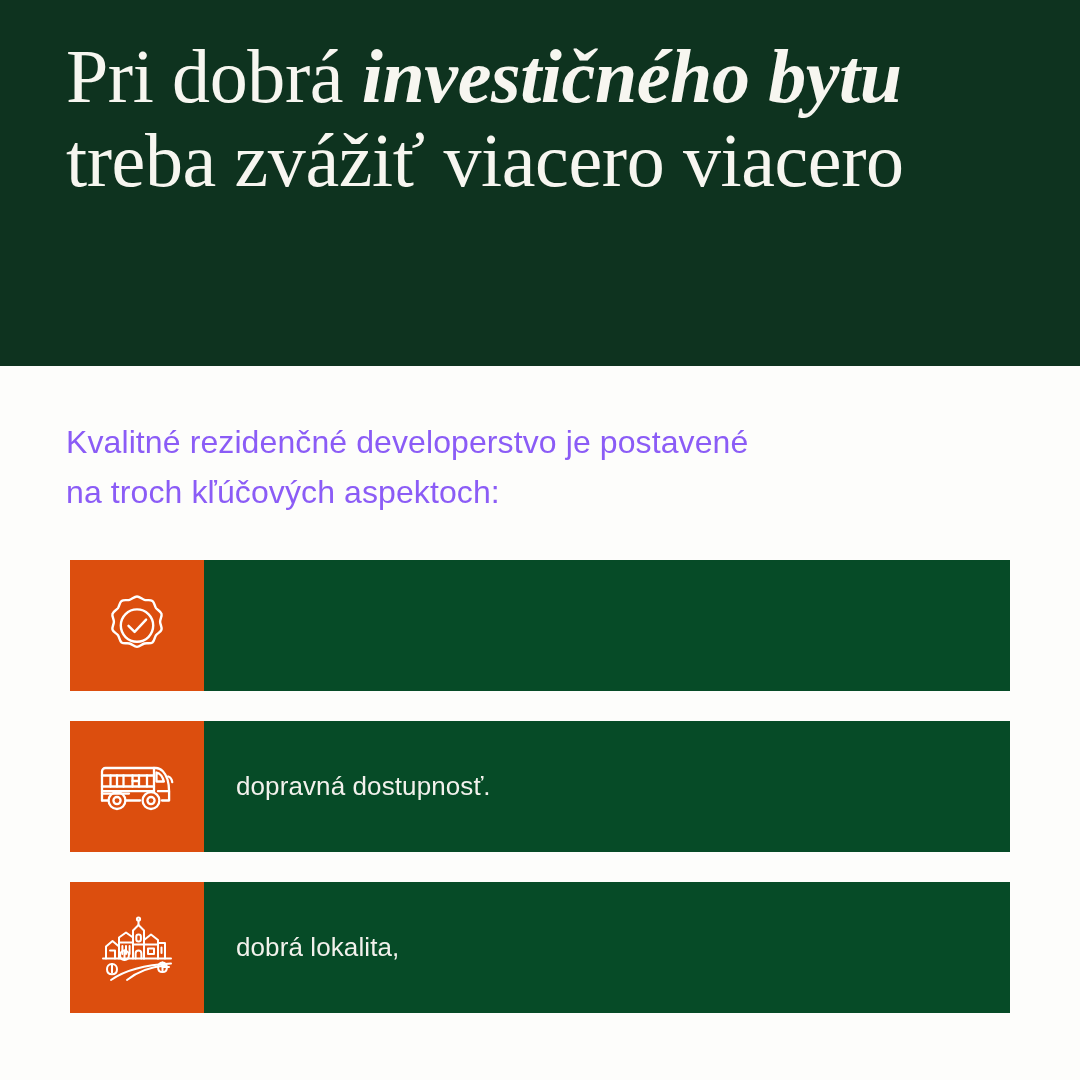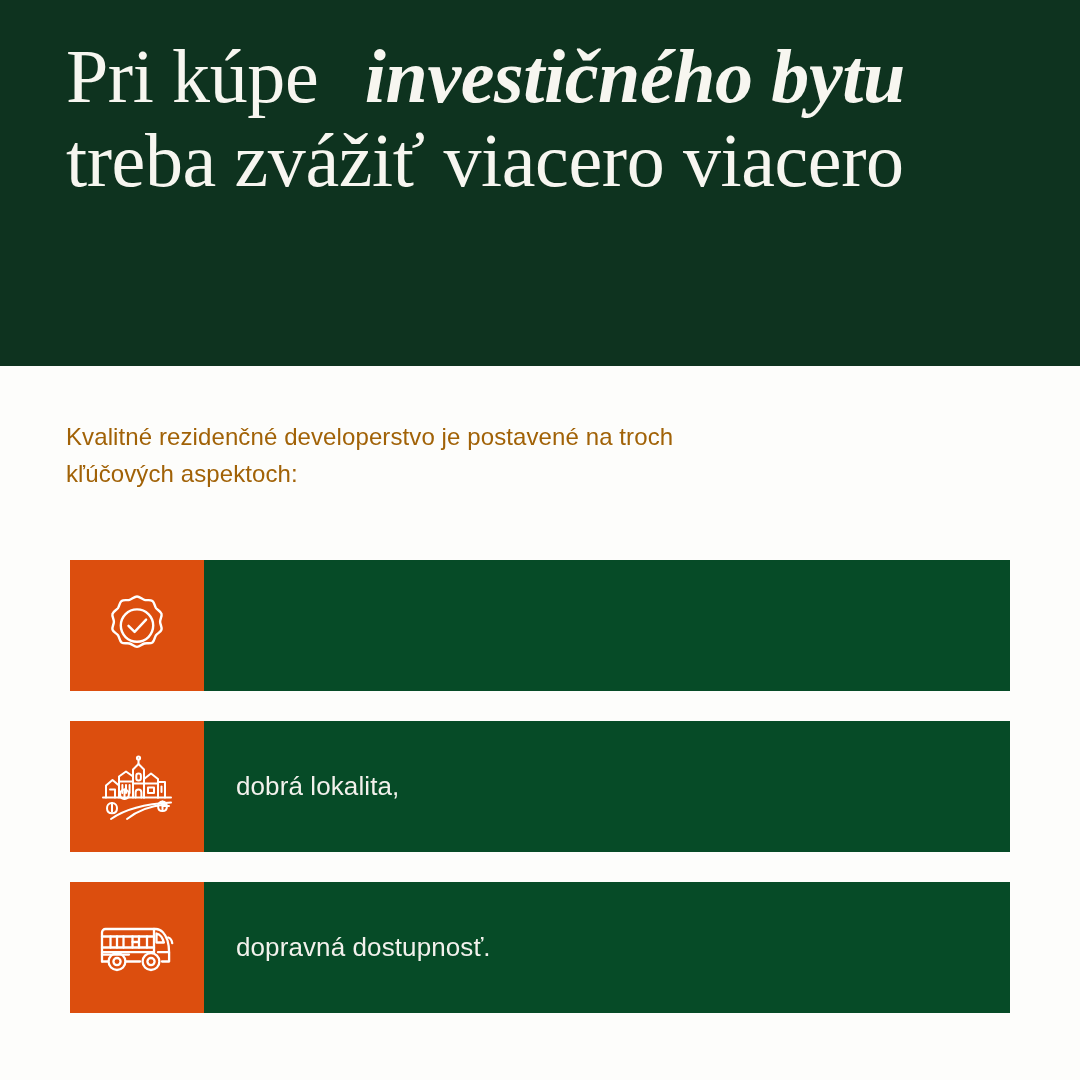--- a/index.html
+++ b/index.html
@@ -34,33 +34,32 @@
     color: #F7F6F0;
     font-family: "Liberation Serif", "DejaVu Serif", serif;
     font-size: 76px;
     font-weight: 400;
     line-height: 1.11;
     letter-spacing: -0.4px;
   }
   .headline .em {
     font-style: italic;
     font-weight: 700;
-    margin-left: 28px;
   }
 
   
   .intro {
     position: absolute;
     left: 66px;
     top: 418px;
     width: 720px;
     margin: 0;
-    color: #a16207;
+    color: #8b5cf6;
     font-family: "Liberation Sans", sans-serif;
-    font-size: 24px;
+    font-size: 32px;
     font-weight: 400;
     line-height: 1.55;
     letter-spacing: 0.1px;
   }
 
   
   .aspect-list {
     position: absolute;
     left: 70px;
     top: 560px;
@@ -97,21 +96,21 @@
     font-family: "Liberation Sans", sans-serif;
     font-size: 26px;
     font-weight: 400;
     letter-spacing: 0.1px;
   }
 </style>
 </head>
 <body>
 
 <div class="header-band">
-  <h1 class="headline"><span>Pri kúpe </span><span class="em">investičného bytu</span><span> treba zvážiť viacero viacero</span></h1>
+  <h1 class="headline"><span>Pri dobrá </span><span class="em">investičného bytu</span><span> treba zvážiť viacero viacero</span></h1>
 </div>
 
 <p class="intro">Kvalitné rezidenčné developerstvo je postavené na troch kľúčových aspektoch:</p>
 
 <div class="aspect-list">
 
   <div class="aspect-row">
     <div class="aspect-icon-tile">
       <span>
         <svg width="70" height="70" viewBox="0 0 70 70" fill="none" stroke="#FFFFFF" stroke-width="2.4" stroke-linecap="round" stroke-linejoin="round">
@@ -121,20 +120,53 @@
           <circle cx="35" cy="34.6" r="16.2"></circle>
           <path d="M26.5 34.8 L32.6 40.9 L44.1 28.6"></path>
         </svg>
       </span>
     </div>
   </div>
 
   <div class="aspect-row">
     <div class="aspect-icon-tile">
       <span>
+        <svg width="82" height="60" viewBox="0 0 82 60" fill="none" stroke="#FFFFFF" stroke-width="2.3" stroke-linecap="round" stroke-linejoin="round">
+
+          <path d="M6 43.5 V14.5 a3.5 3.5 0 0 1 3.5-3.5 H60 c5 0 9.5 5 11.5 11.5 1.2 4 1.6 8.2 1.6 12 V43.5 H66"></path>
+          <path d="M6 43.5 H12"></path>
+          <path d="M30 43.5 H44"></path>
+
+          <path d="M6 34.2 H58"></path>
+          <path d="M6 36.6 H33"></path>
+
+          <path d="M6 18.5 H58"></path>
+          <path d="M6 29.5 H58"></path>
+          <path d="M14.5 18.5 V29.5 M21 18.5 V29.5 M27.5 18.5 V29.5 M36.5 18.5 V29.5 M43 18.5 V29.5 M51 18.5 V29.5"></path>
+          <path d="M36.5 24 H43"></path>
+
+          <path d="M58 11 V34.2"></path>
+          <path d="M60.5 15.5 c3.5 0.8 6.2 4.6 7.4 9 H60.5 Z"></path>
+          <path d="M73 34.2 H62"></path>
+
+          <path d="M72.2 19.5 c2.4 0.6 3.6 3 4 5.6"></path>
+
+          <circle cx="21" cy="43.6" r="8.4"></circle>
+          <circle cx="21" cy="43.6" r="3.6"></circle>
+          <circle cx="55" cy="43.6" r="8.4"></circle>
+          <circle cx="55" cy="43.6" r="3.6"></circle>
+        </svg>
+      </span>
+    </div>
+    <div class="aspect-label">dopravná dostupnosť.</div>
+  </div>
+
+  <div class="aspect-row">
+    <div class="aspect-icon-tile">
+      <span>
         <svg width="76" height="76" viewBox="0 0 76 76" fill="none" stroke="#FFFFFF" stroke-width="2" stroke-linecap="round" stroke-linejoin="round">
 
           <path d="M4 48.5 H72"></path>
 
           <path d="M34 48.5 V20.5 L39.5 15 L45 20.5 V48.5"></path>
           <path d="M39.5 15 V10.5"></path>
           <circle cx="39.5" cy="9" r="1.6"></circle>
           <rect x="37.3" y="24.5" width="4.6" height="7" rx="2.2"></rect>
           <path d="M34 34.5 H45"></path>
 
@@ -163,46 +195,13 @@
           <path d="M25.5 40.5 c-3 0-4.4 2.5-4.4 4.8 0 2.4 1.4 4.6 4.4 4.6 3 0 4.4-2.2 4.4-4.6 0-2.3-1.4-4.8-4.4-4.8 Z"></path>
           <path d="M63.5 62 V52.5"></path>
           <path d="M63.5 52.5 c-3 0-4.4 2.5-4.4 4.9 0 2.4 1.4 4.6 4.4 4.6 3 0 4.4-2.2 4.4-4.6 0-2.4-1.4-4.9-4.4-4.9 Z"></path>
           <path d="M63.5 57 H70"></path>
         </svg>
       </span>
     </div>
     <div class="aspect-label">dobrá lokalita,</div>
   </div>
 
-  <div class="aspect-row">
-    <div class="aspect-icon-tile">
-      <span>
-        <svg width="82" height="60" viewBox="0 0 82 60" fill="none" stroke="#FFFFFF" stroke-width="2.3" stroke-linecap="round" stroke-linejoin="round">
-
-          <path d="M6 43.5 V14.5 a3.5 3.5 0 0 1 3.5-3.5 H60 c5 0 9.5 5 11.5 11.5 1.2 4 1.6 8.2 1.6 12 V43.5 H66"></path>
-          <path d="M6 43.5 H12"></path>
-          <path d="M30 43.5 H44"></path>
-
-          <path d="M6 34.2 H58"></path>
-          <path d="M6 36.6 H33"></path>
-
-          <path d="M6 18.5 H58"></path>
-          <path d="M6 29.5 H58"></path>
-          <path d="M14.5 18.5 V29.5 M21 18.5 V29.5 M27.5 18.5 V29.5 M36.5 18.5 V29.5 M43 18.5 V29.5 M51 18.5 V29.5"></path>
-          <path d="M36.5 24 H43"></path>
-
-          <path d="M58 11 V34.2"></path>
-          <path d="M60.5 15.5 c3.5 0.8 6.2 4.6 7.4 9 H60.5 Z"></path>
-          <path d="M73 34.2 H62"></path>
-
-          <path d="M72.2 19.5 c2.4 0.6 3.6 3 4 5.6"></path>
-
-          <circle cx="21" cy="43.6" r="8.4"></circle>
-          <circle cx="21" cy="43.6" r="3.6"></circle>
-          <circle cx="55" cy="43.6" r="8.4"></circle>
-          <circle cx="55" cy="43.6" r="3.6"></circle>
-        </svg>
-      </span>
-    </div>
-    <div class="aspect-label">dopravná dostupnosť.</div>
-  </div>
-
 </div>
 
 </body></html>

